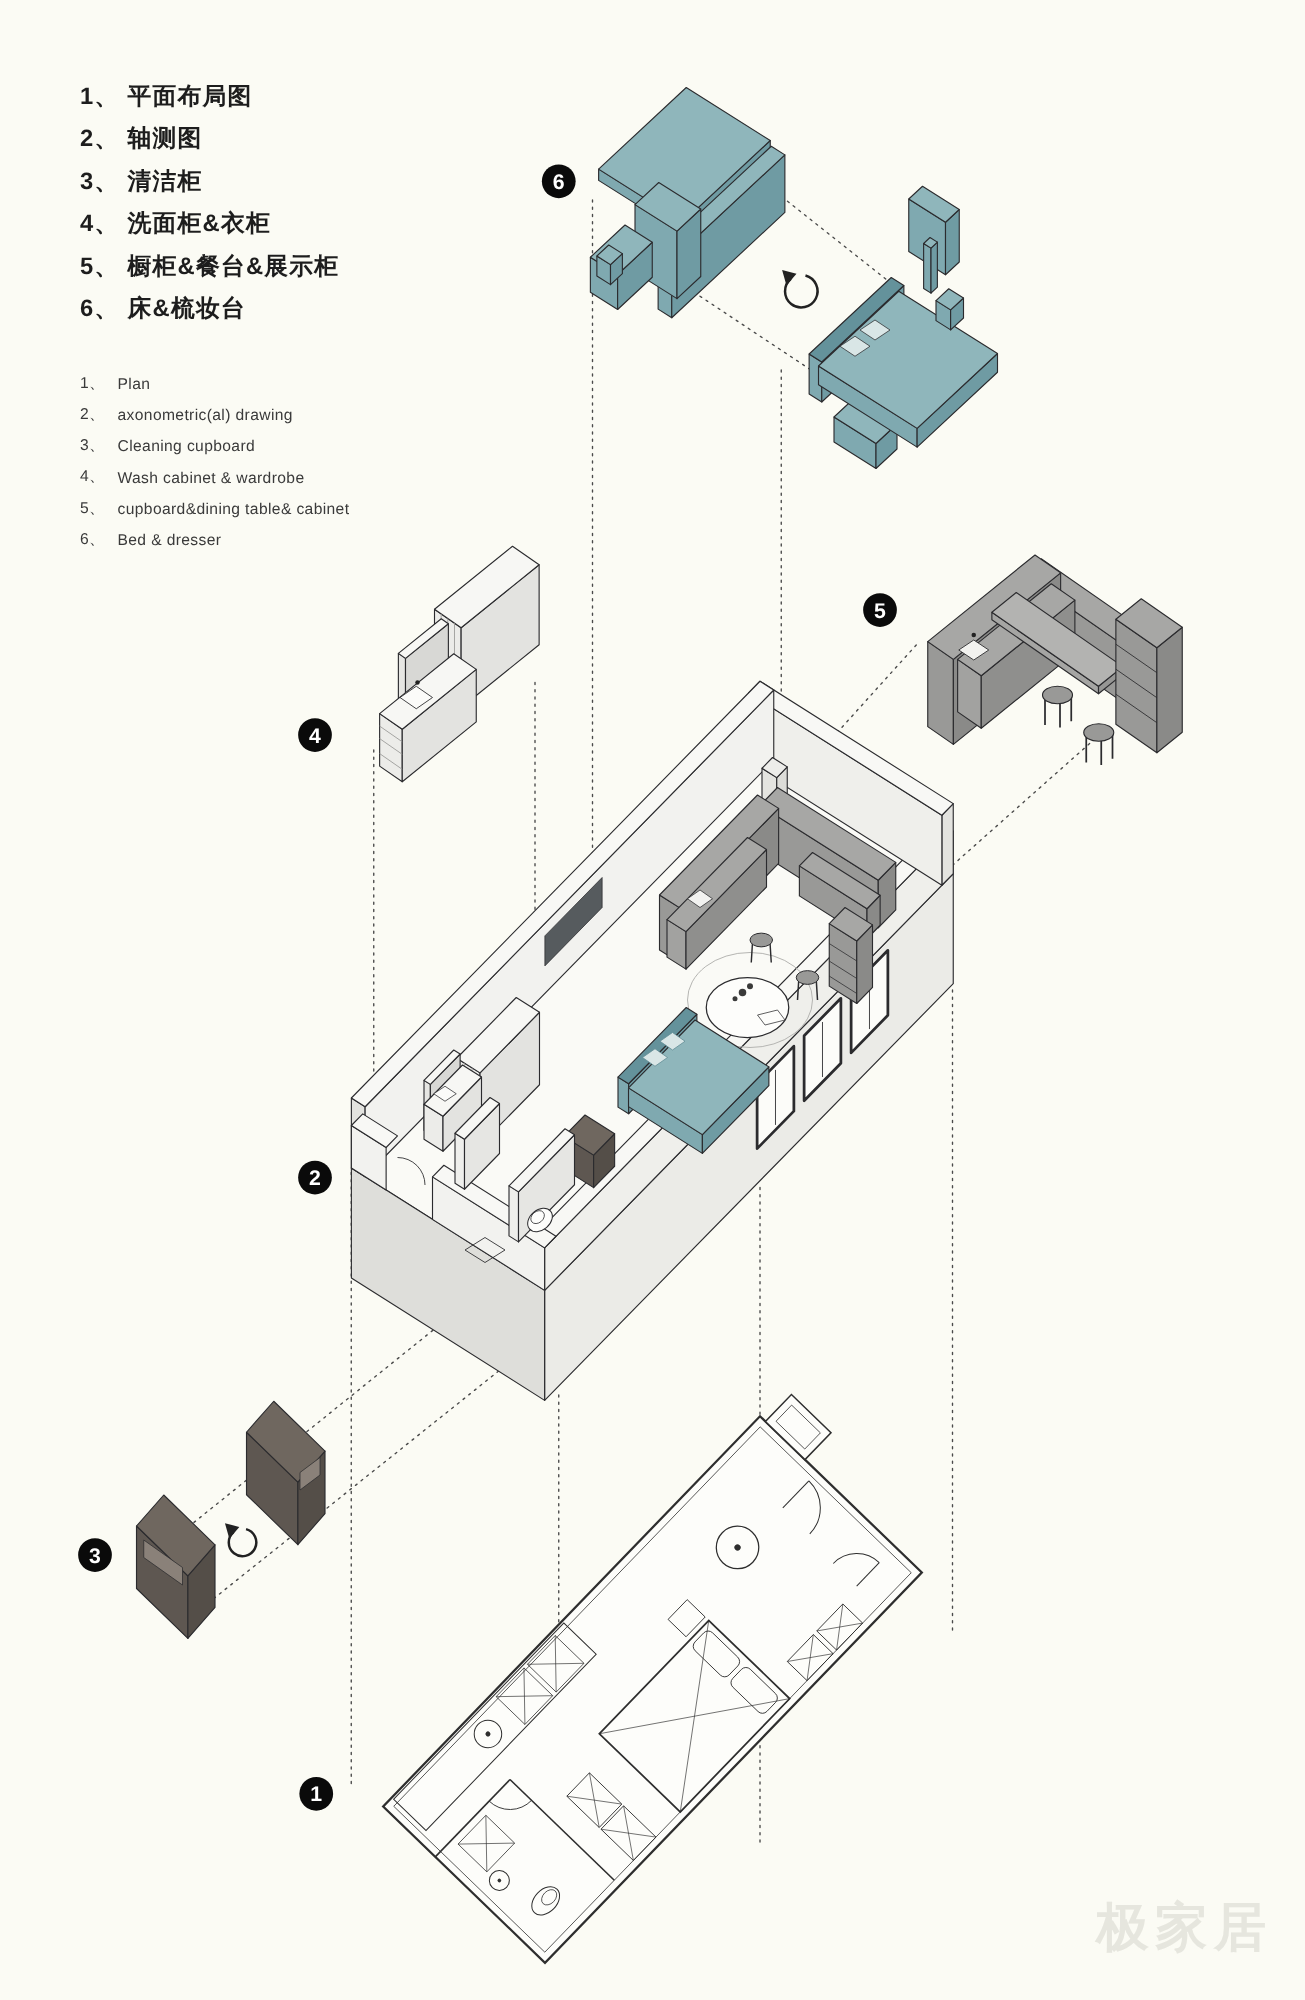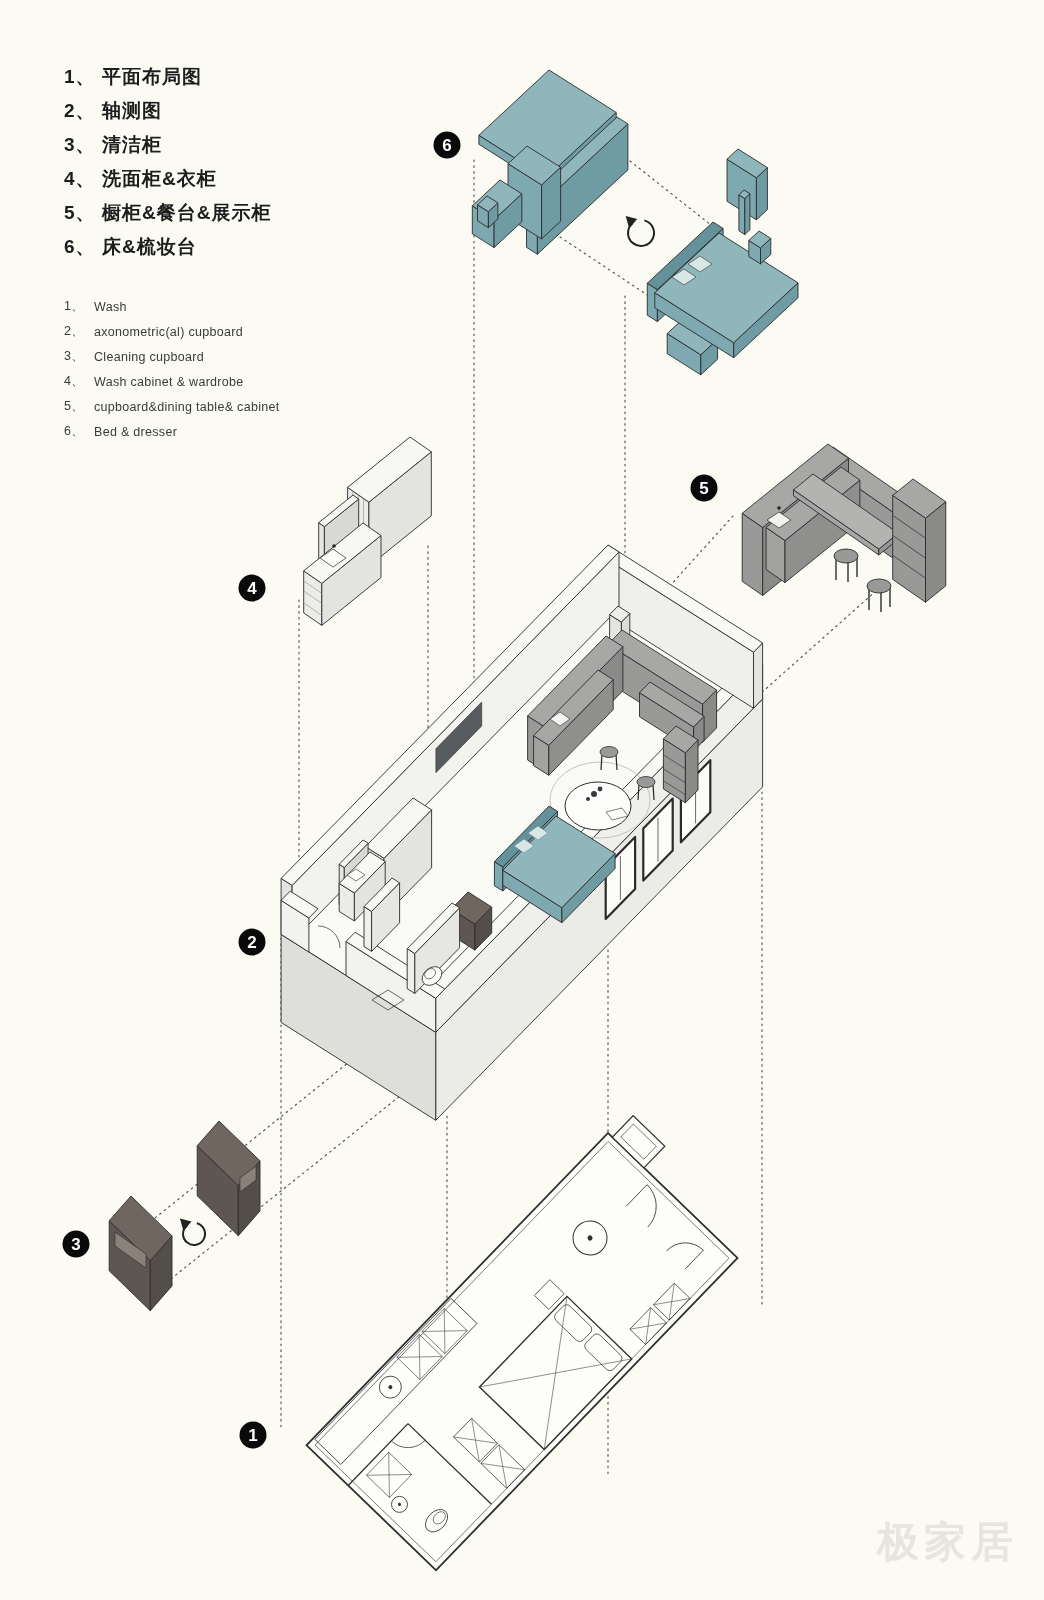--- a/index.html
+++ b/index.html
@@ -45,25 +45,25 @@
       </div>
     <div class="row">
         <span class="num">6、</span>
         <span>床&amp;梳妆台</span>
       </div>
   </div>
 
   <div class="legend legend-en">
     <div class="row">
         <span class="num">1、</span>
-        <span>Wash</span>
+        <span>Plan</span>
       </div>
     <div class="row">
         <span class="num">2、</span>
-        <span>axonometric(al) cupboard</span>
+        <span>axonometric(al) drawing</span>
       </div>
     <div class="row">
         <span class="num">3、</span>
         <span>Cleaning cupboard</span>
       </div>
     <div class="row">
         <span class="num">4、</span>
         <span>Wash cabinet &amp; wardrobe</span>
       </div>
     <div class="row">

